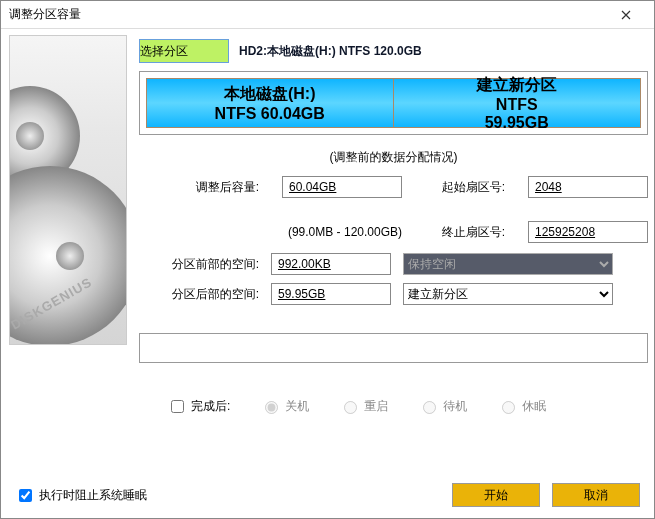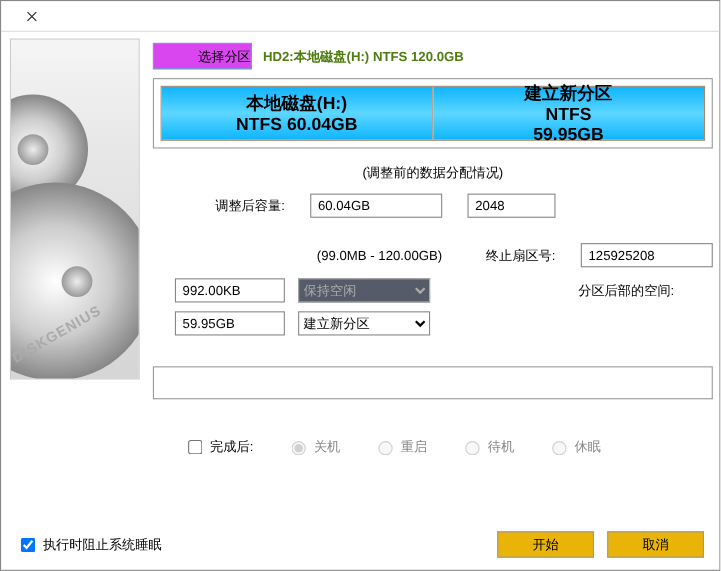--- a/index.html
+++ b/index.html
@@ -13,49 +13,50 @@
   .disk-art { width:118px; height:310px; background:linear-gradient(180deg,#f5f5f5 0%,#e8e8e8 30%,#d5d5d5 100%); border:1px solid #ccc; position:relative; overflow:hidden; }
   .platter { position:absolute; border-radius:50%; background:radial-gradient(circle,#fff 0%,#ccc 40%,#888 70%,#555 100%); }
   .p1 { width:180px; height:180px; left:-50px; top:130px; }
   .p2 { width:100px; height:100px; left:-30px; top:50px; }
   .spindle { position:absolute; width:28px; height:28px; border-radius:50%; background:radial-gradient(circle,#eee,#777); }
   .s1 { left:46px; top:206px; }
   .s2 { left:6px; top:86px; }
   .brand { position:absolute; color:#aaa; font-weight:bold; font-size:13px; letter-spacing:1px; transform:rotate(-30deg); left:-4px; top:260px; }
   .rightpane { flex:1; display:flex; flex-direction:column; }
   .toprow { display:flex; align-items:center; gap:10px; margin:4px 0 8px 0; }
-  .select-btn { width:90px; height:24px; border:1px solid #68a0dc; background:#d946ef; text-align:right; line-height:22px; }
-  .disk-info { color:#4d7c0f; font-weight:bold; }
+  .select-btn { width:90px; height:24px; border:1px solid #68a0dc; background:#bef264; text-align:left; line-height:22px; }
+  .disk-info { color:#0f172a; font-weight:bold; }
   .parts-frame { border:1px solid #999; padding:6px; }
   .parts-bar { display:flex; height:50px; border:1px solid #a86; }
   .part { flex:1 1 50%; display:flex; flex-direction:column; align-items:center; justify-content:center; background:linear-gradient(180deg,#0fb5ff 0%,#5cd6ff 50%,#0fb5ff 100%); font-weight:bold; font-size:16px; border-right:1px solid #a86; }
   .part:last-child { border-right:none; }
   .caption-row { text-align:center; margin:14px 0 10px 0; }
   .form-grid { display:grid; grid-template-columns:100px 120px 80px 120px; column-gap:12px; row-gap:8px; align-items:center; margin-left:20px;gap:23px; }
   .lbl { text-align:right; }
   .note { text-align:right; grid-column:1 / span 2; }
-  input.txt { width:100%; height:22px; border:1px solid #888; padding:0 6px; font-family:inherit; font-size:12px; }
+  input.txt { width:100%; height:22px; border:1px solid #888; padding:0 6px; font-family:inherit; font-size:12px;text-decoration:underline; }
   select.sel { width:100%; height:22px; border:1px solid #888; font-family:inherit; font-size:12px; background:#fff; }
   select.sel:disabled { background:#0f172a; color:#888; }
   .form-grid2 { display:grid; grid-template-columns:100px 120px 210px; column-gap:12px; row-gap:8px; align-items:center; margin-left:20px; margin-top:10px; }
   .empty-box { border:1px solid #999; height:30px; margin-top:28px; }
   .after-row { display:flex; align-items:center; gap:30px; margin-top:34px; margin-left:28px; }
   .chk { display:flex; align-items:center; gap:4px; }
   .radio { display:flex; align-items:flex-start; gap:4px; color:#888; }
   .radio input { accent-color:#888; }
   .bottom { height:46px; display:flex; align-items:center; padding:0 14px; gap:12px; }
   .bottom .chk { color:#000; }
   .spacer { flex:1; }
   .btn { width:88px; height:24px; border:1px solid #999; background:#eab308; text-align:center; line-height:22px; }
 </style>
 </head>
 <body>
 
 <div class="window">
   <div class="titlebar">
+    <span class="title">调整分区容量</span>
     <div class="close">
       <svg width="10" height="10" viewBox="0 0 10 10">
           <path d="M1 1 L9 9 M9 1 L1 9" stroke="#333" stroke-width="1.2"></path>
         </svg>
     </div>
   </div>
 
   <div class="body">
     <div class="leftpane">
       <div class="disk-art">
@@ -85,28 +86,30 @@
             <span>59.95GB</span>
           </div>
         </div>
       </div>
 
       <div class="caption-row">(调整前的数据分配情况)</div>
 
       <div class="form-grid">
         <div class="lbl">调整后容量:</div>
         <input class="txt" value="60.04GB" style="">
+        <div class="lbl">起始扇区号:</div>
         <input class="txt" value="2048" style="">
 
         <div class="note">(99.0MB - 120.00GB)</div>
         <div class="lbl">终止扇区号:</div>
         <input class="txt" value="125925208" style="">
       </div>
 
       <div class="form-grid2">
+        <div class="lbl">分区前部的空间:</div>
         <input class="txt" value="992.00KB" style="">
         <select class="sel" disabled="">
           <option>保持空闲</option>
         </select>
 
         <div class="lbl">分区后部的空间:</div>
         <input class="txt" value="59.95GB" style="">
         <select class="sel">
           <option>建立新分区</option>
         </select>

